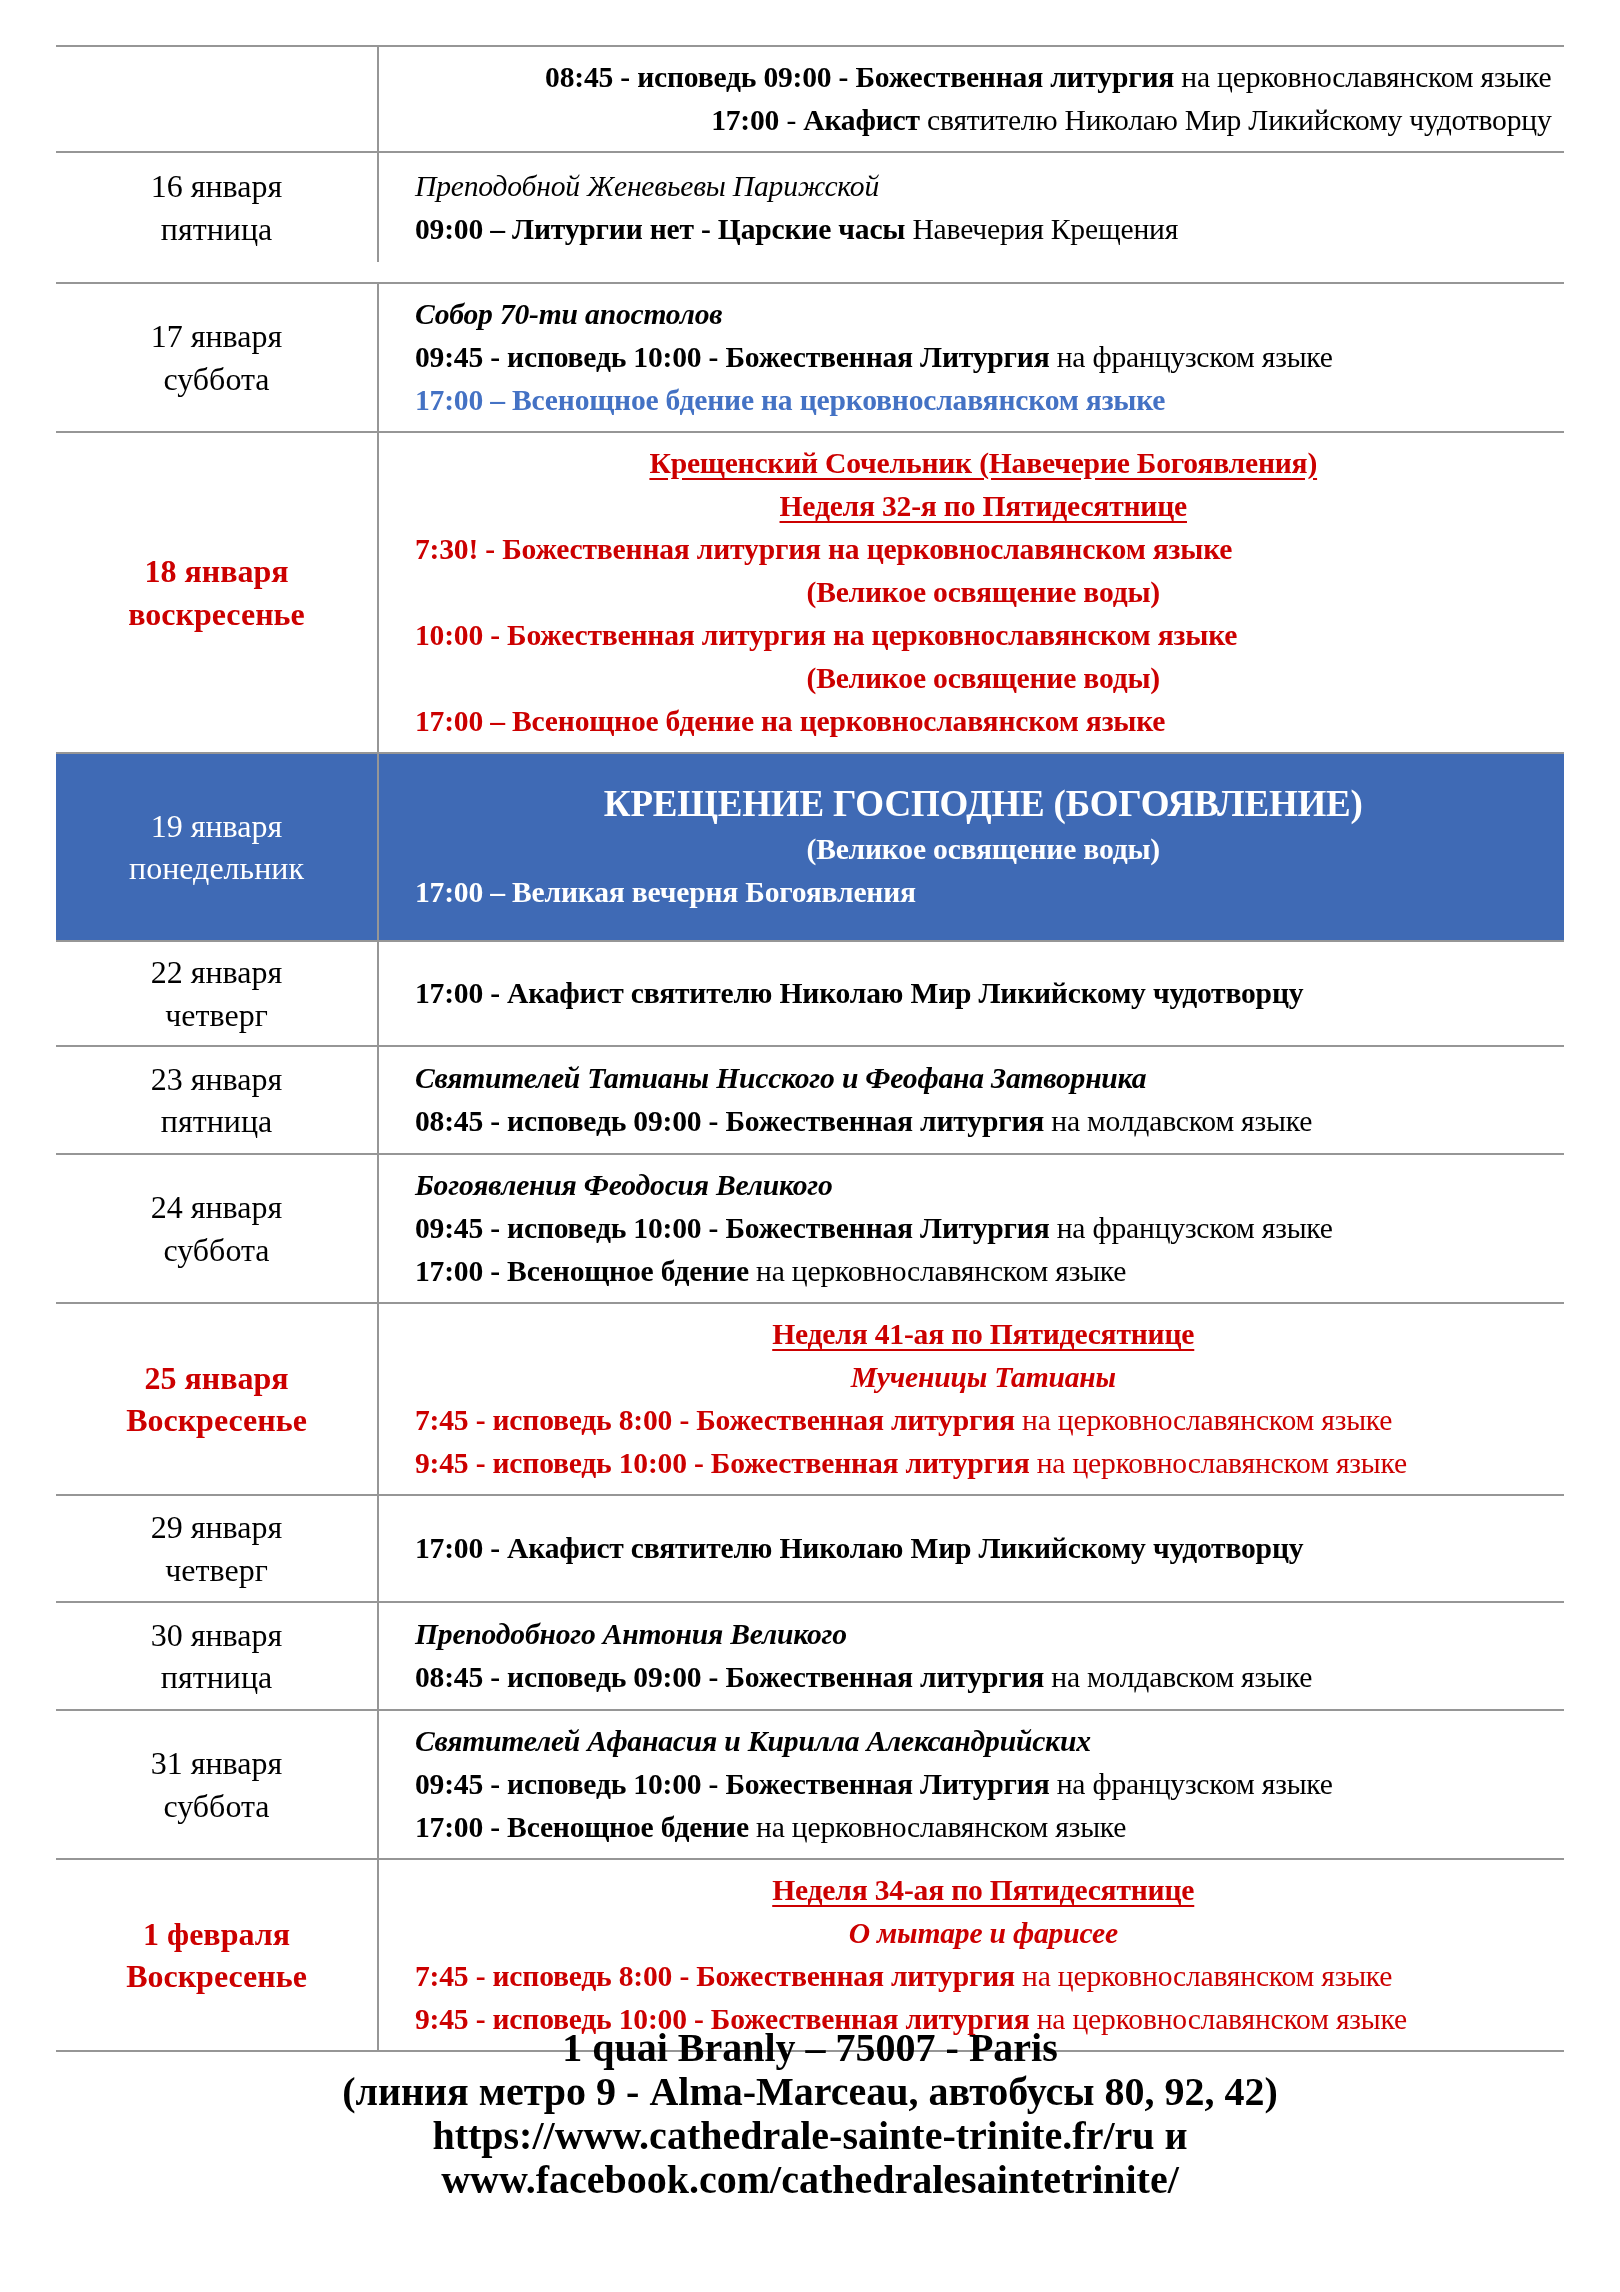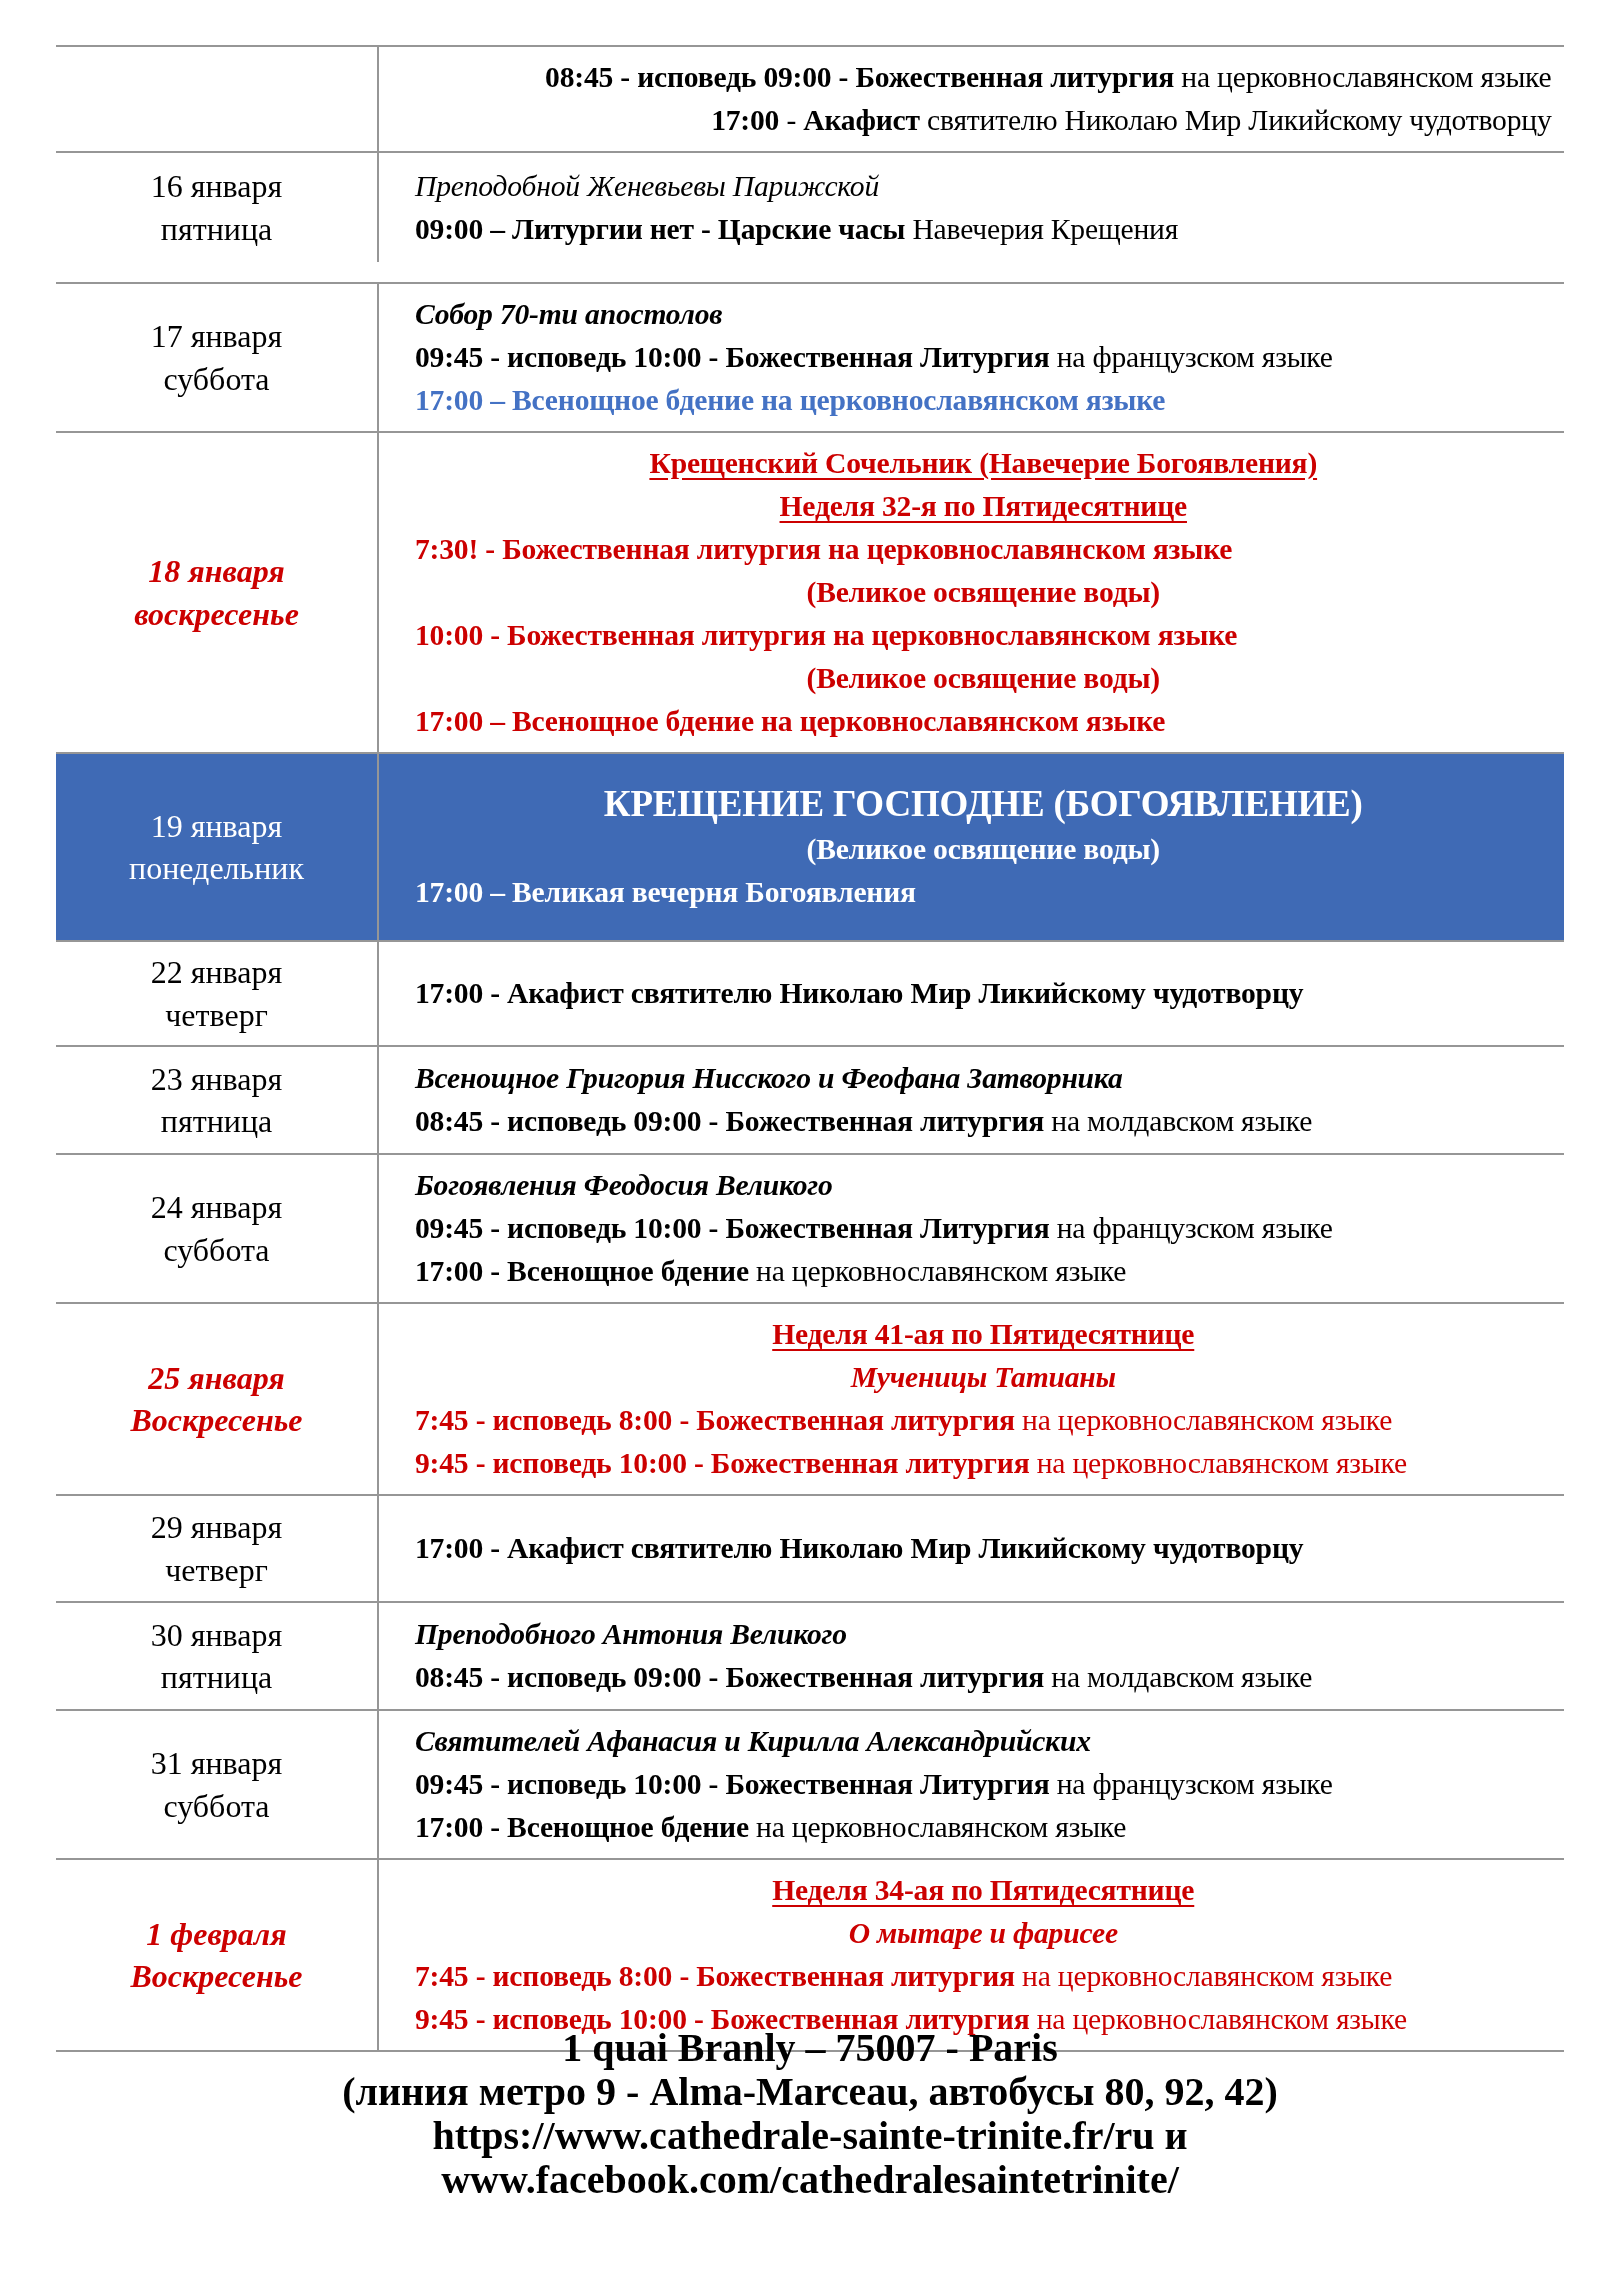--- a/index.html
+++ b/index.html
@@ -15,21 +15,21 @@
   }
   .row { display:flex; border-top:2.7px solid var(--grid); background:#ffffff; }
   .row.blue { background:var(--blue-bg); color:#ffffff; }
   .row.red  { color:var(--red); }
   .date-cell {
     width:323px; flex:0 0 323px;
     border-right:2.7px solid var(--grid);
     display:flex; flex-direction:column; justify-content:center; align-items:center;
     text-align:center; font-size:32px; line-height:1.32; padding:7.2px 5.4px;
   }
-  .row.red  .date-cell { font-weight:700;font-style:italic; }
+  .row.red  .date-cell { font-weight:700; }
   .row.blue .date-cell { font-weight:400; }
   .svc-cell {
     flex:1; display:flex; flex-direction:column; justify-content:center;
     padding:9px 12.5px 9px 36px;
     font-size:29.6px; line-height:43px; letter-spacing:-0.2px;
   }
   .svc-line { white-space:nowrap; }
   .svc-line.center { text-align:center; white-space:normal; }
   .svc-line.lg { font-size:37px; line-height:48px; }
   .b { font-weight:700; }
@@ -106,21 +106,21 @@
       <div class="svc-cell">
         <div class="svc-line left"><span class="b">17:00 - Акафист святителю Николаю Мир Ликийскому чудотворцу</span></div>
       </div>
     </div>
     <div class="row black" style="min-height: 108px;">
       <div class="date-cell">
         <div class="date-line">23 января</div>
         <div class="date-line">пятница</div>
       </div>
       <div class="svc-cell">
-        <div class="svc-line left"><span class="b i">Всенощное Григория Нисского и Феофана Затворника</span></div>
+        <div class="svc-line left"><span class="b i">Святителей Татианы Нисского и Феофана Затворника</span></div>
         <div class="svc-line left"><span class="b">08:45 - исповедь 09:00 - Божественная литургия </span><span>на молдавском языке</span></div>
       </div>
     </div>
     <div class="row black" style="min-height: 143px;">
       <div class="date-cell">
         <div class="date-line">24 января</div>
         <div class="date-line">суббота</div>
       </div>
       <div class="svc-cell">
         <div class="svc-line left"><span class="b i">Богоявления Феодосия Великого</span></div>

